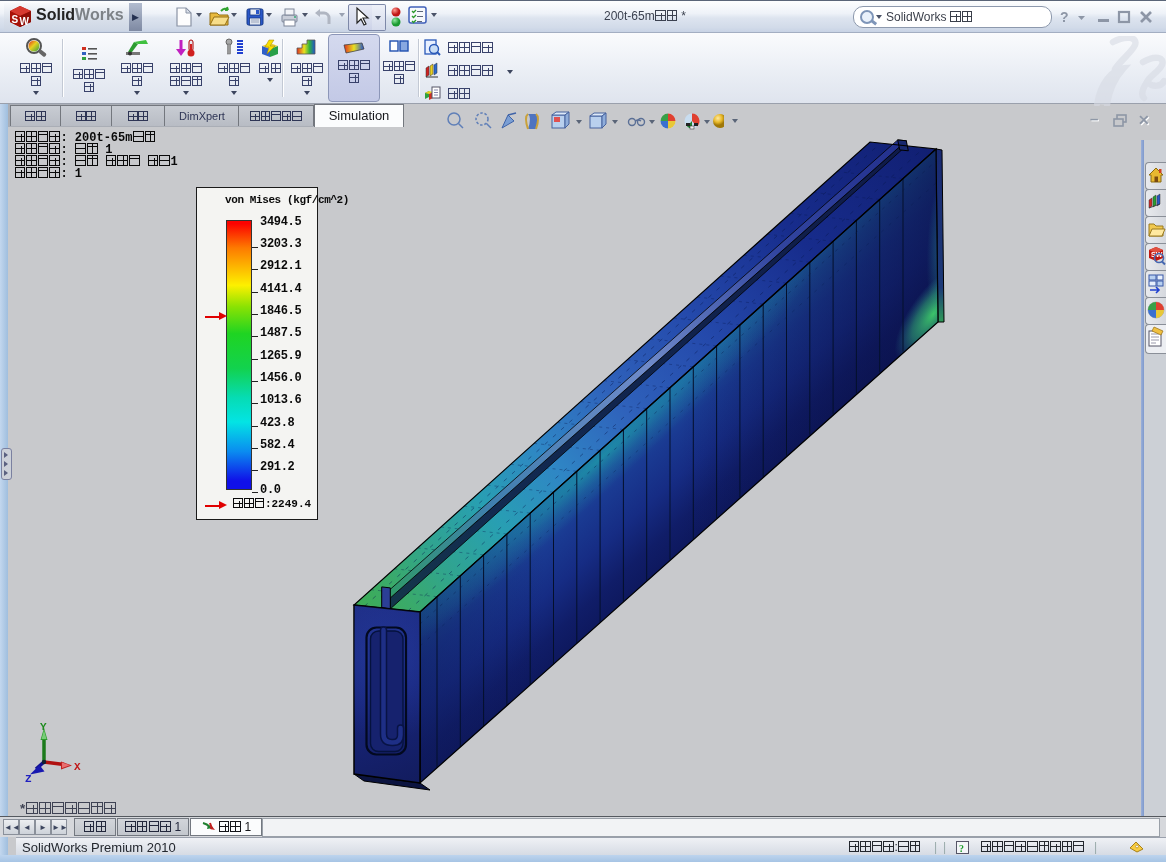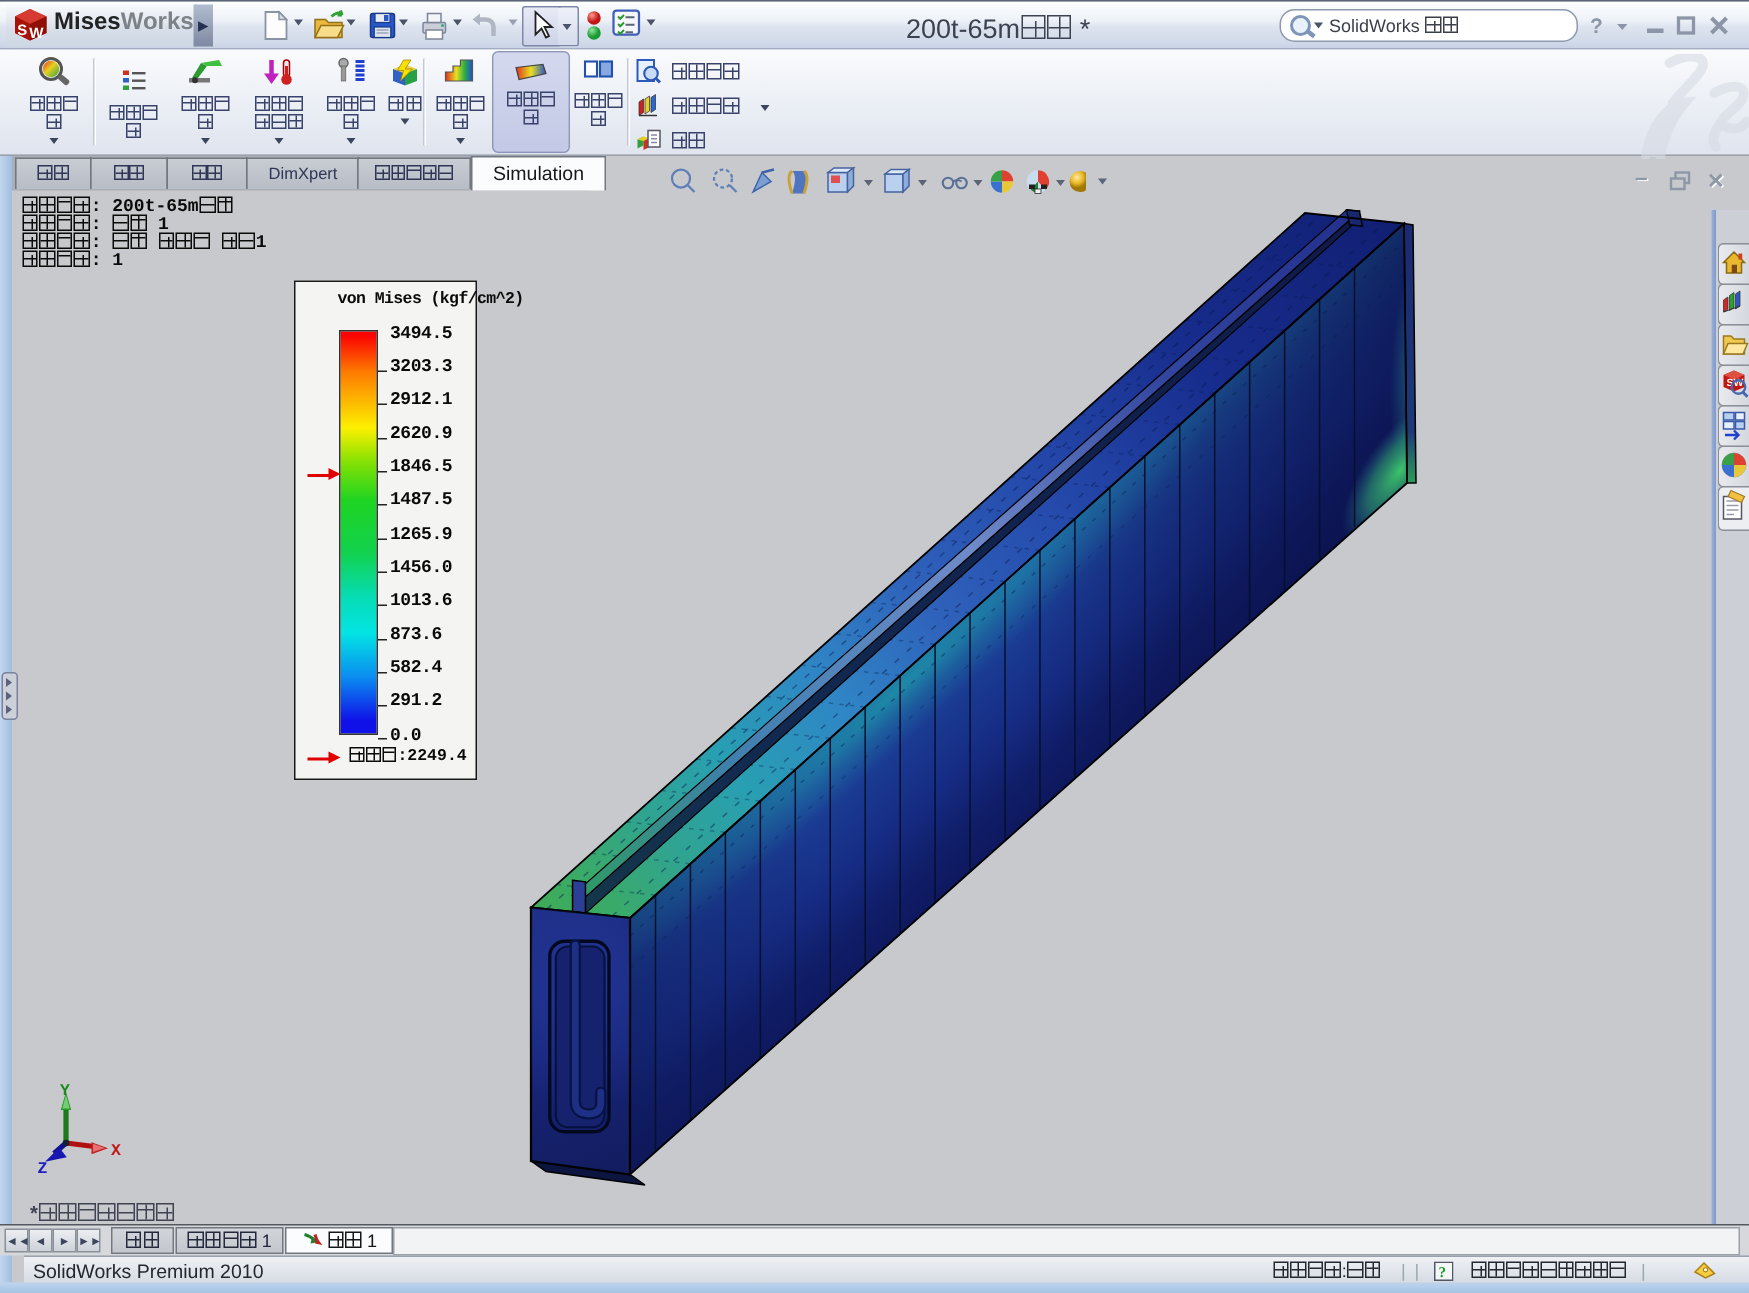--- a/index.html
+++ b/index.html
@@ -20,21 +20,21 @@
 #menubtn{left:4px;top:3px;width:126px;height:28px;
  background:linear-gradient(#f8fafc,#d8dfea 60%,#cdd6e4);border-right:1px solid #9aa5b8}
 #swcube{left:9px;top:5px;width:23px;height:23px}
 #swtext{left:36px;top:6px;font-size:16px;font-weight:bold;color:#30343a;letter-spacing:0}
 #swtext b{color:#232323}#swtext span{color:#7d8287;font-weight:bold}
 #flyarrow{left:129px;top:3px;width:13px;height:28px;background:linear-gradient(#b2bccf,#7e89a2);
  color:#243050;font-size:9px;line-height:28px;text-align:center}
 .tbtn{position:absolute;top:6px;width:20px;height:20px}
 .dd{position:absolute;top:13px;width:0;height:0;border-left:3.5px solid transparent;
  border-right:3.5px solid transparent;border-top:4px solid #4a5368}
-#doctitle{left:604px;top:9px;width:130px;font-size:18px;color:#3c4250}
+#doctitle{left:604px;top:9px;width:130px;font-size:12px;color:#3c4250}
 #searchbox{left:853px;top:6px;width:197px;height:20px;background:#fff;
  border:1px solid #8d99ad;border-radius:10px}
 #searchbox .mag{position:absolute;left:6px;top:3px;width:10px;height:10px;border:2px solid #7e95b8;border-radius:50%;background:#e9f1fb}
 #searchbox .mag::after{content:"";position:absolute;left:9px;top:9px;width:6px;height:2.5px;background:#7e95b8;transform:rotate(38deg)}
 #searchbox .stext{position:absolute;left:32px;top:3px;font-size:12px;color:#3a3f4a}
 
 
 #ribbon{left:0;top:33px;width:1166px;height:71px;
  background:linear-gradient(#fafbfd,#e9edf4 60%,#dfe4ee);border-bottom:1px solid #9aa0ac;box-sizing:border-box}
 .rbtn{position:absolute;top:2px;text-align:center;color:#39426b;font-size:11.5px;line-height:12.5px}
@@ -100,21 +100,21 @@
 <div class="abs" id="titlebar"></div>
 <div class="abs" id="menubtn"></div>
 <div class="abs" id="swcube"><svg width="23" height="23">
       <polygon points="11,1 22,6 22,17 11,22 1,17 1,6" fill="#b01510"></polygon>
       <polygon points="11,1 22,6 11,11 1,6" fill="#d63a30"></polygon>
       <polygon points="1,6 11,11 11,22 1,17" fill="#a81208"></polygon>
       <polygon points="11,11 22,6 22,17 11,22" fill="#8f0e06"></polygon>
       <text x="2.5" y="18" fill="#fff" font-size="10" font-weight="bold" font-family="Liberation Sans">S</text>
       <text x="10.5" y="20" fill="#fff" font-size="10" font-weight="bold" font-family="Liberation Sans">W</text>
     </svg></div>
-<div class="abs" id="swtext"><b>Mises</b><span>Works</span></div>
+<div class="abs" id="swtext"><b>Solid</b><span>Works</span></div>
 <div class="abs" id="flyarrow">▶</div>
 <div class="abs tbtn" style="left:174px"><svg width="20" height="22">
       <path d="M3 2 h9 l5 5 v13 h-14 z" fill="#fdfdfd" stroke="#8a93a5" stroke-width="1.2"></path>
       <path d="M12 2 l5 5 h-5 z" fill="#d8dee8" stroke="#8a93a5" stroke-width="1"></path>
     </svg></div>
 <div class="dd abs" style="left:196px"></div>
 <div class="abs tbtn" style="left:208px"><svg width="22" height="22">
       <path d="M2 7 h7 l2 2 h9 v10 h-18 z" fill="#e8b93e" stroke="#936f15" stroke-width="1"></path>
       <path d="M2 19 l4 -8 h15 l-4 8 z" fill="#f7dd8a" stroke="#936f15" stroke-width="1"></path>
       <path d="M13 5 q4 -4 7 -1 l-1 -3 m1 3 l-3 0" stroke="#2fa32f" stroke-width="2" fill="none"></path>
@@ -561,27 +561,27 @@
       <span class="sh"></span>
       <span class="hd"></span>
     </div>
 <div class="rarrow" style="left:8px;top:313px">
       <span class="sh"></span>
       <span class="hd"></span>
     </div>
 <div class="lgv" style="top:27px">3494.5</div>
 <div class="lgv" style="top:49px">3203.3</div>
 <div class="lgv" style="top:71px">2912.1</div>
-<div class="lgv" style="top:94px">2620.9</div>
+<div class="lgv" style="top:94px">4141.4</div>
 <div class="lgv" style="top:116px">1846.5</div>
 <div class="lgv" style="top:138px">1487.5</div>
 <div class="lgv" style="top:161px">1265.9</div>
 <div class="lgv" style="top:183px">1456.0</div>
 <div class="lgv" style="top:205px">1013.6</div>
-<div class="lgv" style="top:228px">873.6</div>
+<div class="lgv" style="top:228px">423.8</div>
 <div class="lgv" style="top:250px">582.4</div>
 <div class="lgv" style="top:272px">291.2</div>
 <div class="lgv" style="top:295px">0.0</div>
 <div class="lgt" style="top:59px"></div>
     <div class="lgt" style="top:81px"></div>
     <div class="lgt" style="top:104px"></div>
     <div class="lgt" style="top:126px"></div>
     <div class="lgt" style="top:148px"></div>
     <div class="lgt" style="top:171px"></div>
     <div class="lgt" style="top:193px"></div>

